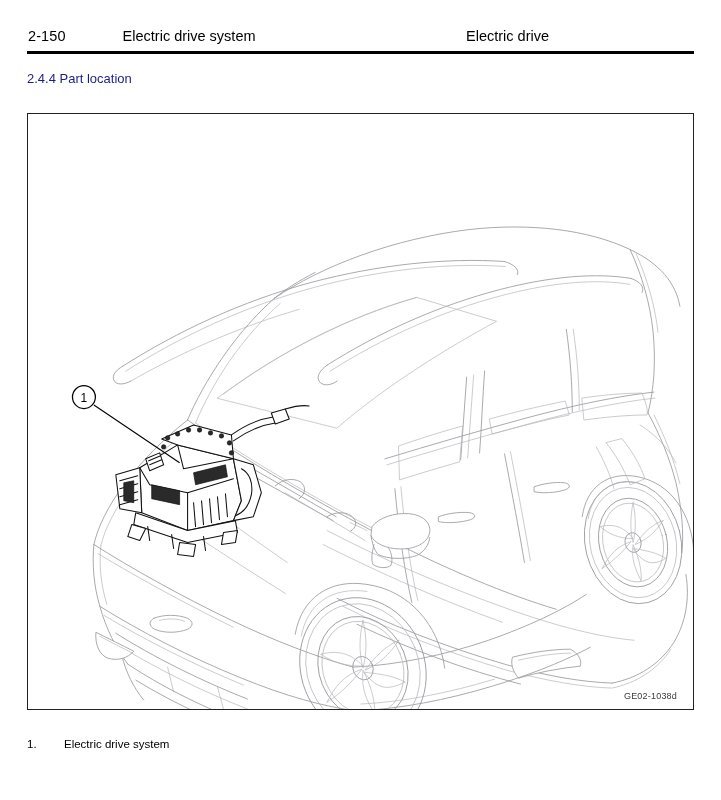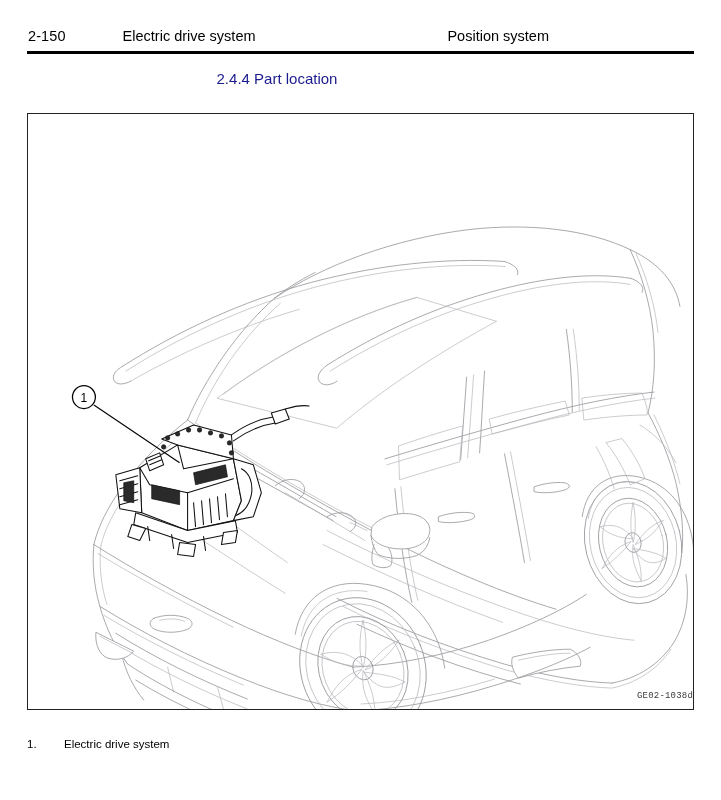--- a/index.html
+++ b/index.html
@@ -47,50 +47,48 @@
     background: #000000;
   }
 
   
   .headings {
     position: absolute;
     left: 27px; top: 68px;
     width: 500px;
   }
   .heading-l1, .heading-l2 {
-    font-size: 15px;
+    font-size: 13px;
     line-height: 21px;
     white-space: nowrap;
-    text-align: center;
   }
   .heading-l2 { margin-top: 0px; }
 
   
   .figure-box {
     position: absolute;
     left: 27px; top: 113px;
     width: 667px; height: 597px;
     border: 1.6px solid #222222;
     background: #ffffff;
     overflow: hidden;
   }
   .figure-svg {
     position: absolute;
     left: 0; top: 0;
     width: 100%; height: 100%;
     display: block;
   }
   .figure-code {
     position: absolute;
-    right: 0; bottom: 8px;
+    right: 16px; bottom: 8px;
     font-size: 9px;
     color: #3a3a3a;
     letter-spacing: 0.2px;
     white-space: nowrap;
-    font-family: Liberation Mono, monospace;
   }
 
   
   .legend {
     position: absolute;
     left: 27px; top: 738px;
     width: 500px;
     display: flex;
     align-items: baseline;
   }
@@ -112,21 +110,21 @@
   .call-l { fill: none; stroke: #000000; stroke-width: 1.1; }
   .call-t { font-family: "Liberation Sans", sans-serif; font-size: 12px; fill: #000000; text-anchor: middle; }
 </style>
 </head>
 <body>
 
 <div class="page-header">
   <span class="hdr-pagenum">2-150</span>
   <span class="hdr-section">Electric drive system</span>
   <span class="hdr-spacer"></span>
-  <span class="hdr-right">Position system</span>
+  <span class="hdr-right">Electric drive</span>
 </div>
 
 <div class="header-rule"></div>
 
 <div class="headings">
   <div class="heading-l1" style="color: rgb(28, 28, 142);">2.4.4 Part location</div>
 </div>
 
 <div class="figure-box">
 

